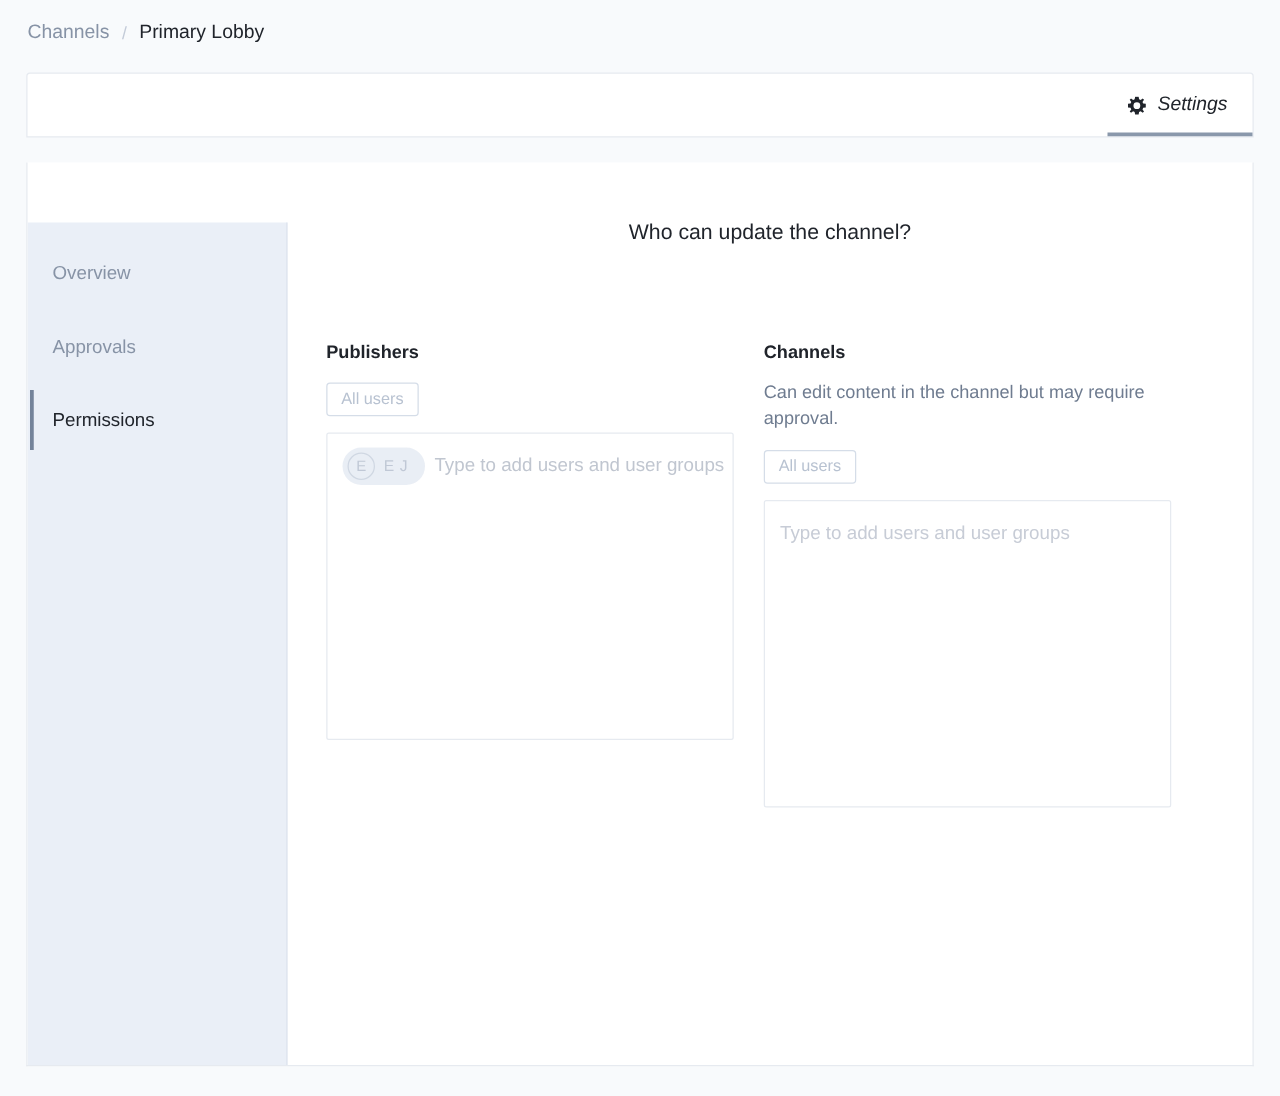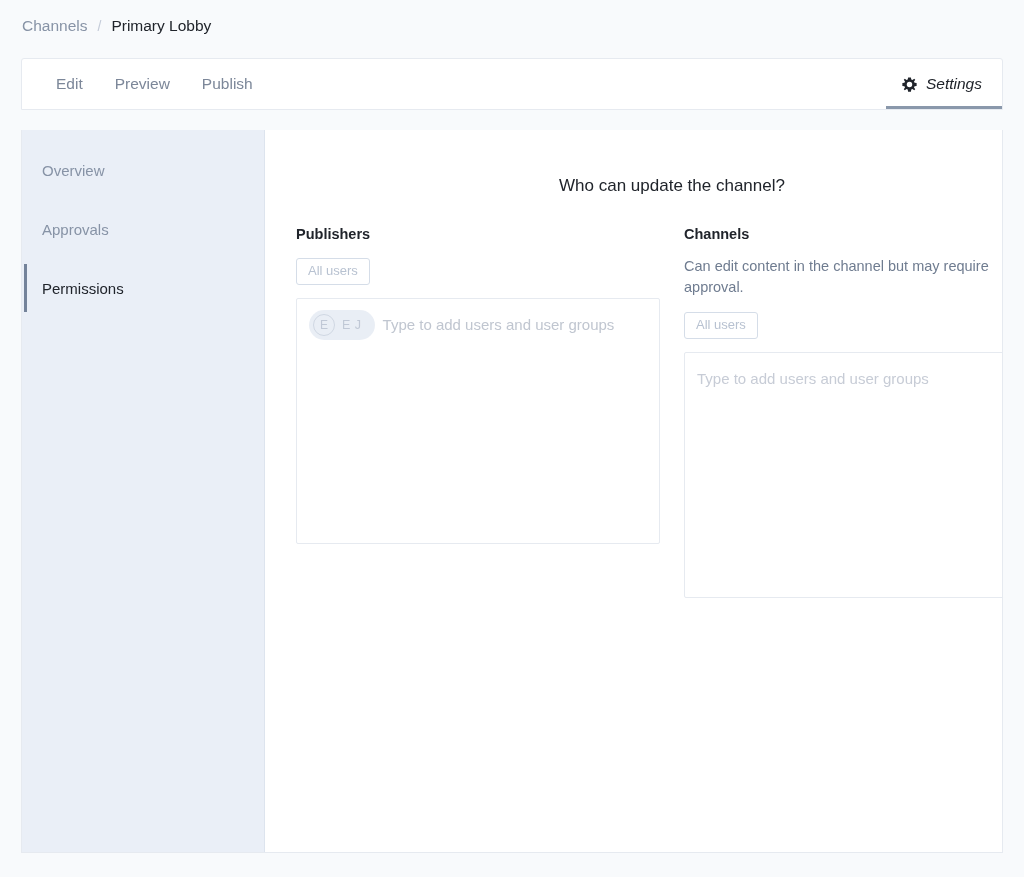--- a/index.html
+++ b/index.html
@@ -111,26 +111,27 @@
     height: 723px;
     background: #ffffff;
     border: 1px solid #e6eaf0;
     border-top: none;
     display: flex;
     overflow: hidden;
   }
 
   
   .sidebar {
-    width: 243px;
+    width: 208px;
     flex: none;
     background: #eaeff7;
     border-right: 1px solid #dde4ee;
     padding-top: 16px;
     position: relative;
+    margin-top: 48px;
   }
   .side-item {
     position: relative;
     height: 48px;
     display: flex;
     align-items: center;
     padding-left: 20px;
     font-size: 15px;
     color: #8793a6;
     cursor: pointer;
@@ -164,22 +165,23 @@
     font-weight: 400;
   }
 
   .columns {
     display: flex;
     margin-top: 28px;
     padding: 0 31px 0 31px;
     gap: 24px;
   }
   .col {
-    width: 364px;
-    flex: none;
+    width: 326px;
+    flex: none;
+    margin-top: 48px;
   }
 
   .col-title {
     font-size: 14.5px;
     font-weight: 700;
     color: #20242b;
     line-height: 20px;
   }
   .col-desc {
     margin-top: 12px;
@@ -264,31 +266,20 @@
 
 <div class="page">
 
   <nav class="breadcrumb">
     <span class="crumb-link">Channels</span>
     <span class="crumb-sep">/</span>
     <span class="crumb-current">Primary Lobby</span>
   </nav>
 
   <div class="tabbar">
-    <div class="tabs-left">
-      <div class="tab">
-        <span>Edit</span>
-      </div>
-      <div class="tab">
-        <span>Preview</span>
-      </div>
-      <div class="tab">
-        <span>Publish</span>
-      </div>
-    </div>
     <div class="tabs-right">
       <div class="tab tab-settings active">
         <span class="gear">
           <svg viewBox="0 0 16 16" width="15" height="15" aria-hidden="true">
             <path fill="#20242b" d="M8 0.4 L9.5 0.4 L9.9 2.6 L11.2 3.2 L13.0 1.9 L14.1 3.0 L12.8 4.8 L13.4 6.1 L15.6 6.5 L15.6 8.0 L15.6 9.5 L13.4 9.9 L12.8 11.2 L14.1 13.0 L13.0 14.1 L11.2 12.8 L9.9 13.4 L9.5 15.6 L8 15.6 L6.5 15.6 L6.1 13.4 L4.8 12.8 L3.0 14.1 L1.9 13.0 L3.2 11.2 L2.6 9.9 L0.4 9.5 L0.4 8.0 L0.4 6.5 L2.6 6.1 L3.2 4.8 L1.9 3.0 L3.0 1.9 L4.8 3.2 L6.1 2.6 L6.5 0.4 Z"></path>
             <circle cx="8" cy="8" r="2.9" fill="#ffffff"></circle>
           </svg>
         </span>
         <span>Settings</span>
       </div>

